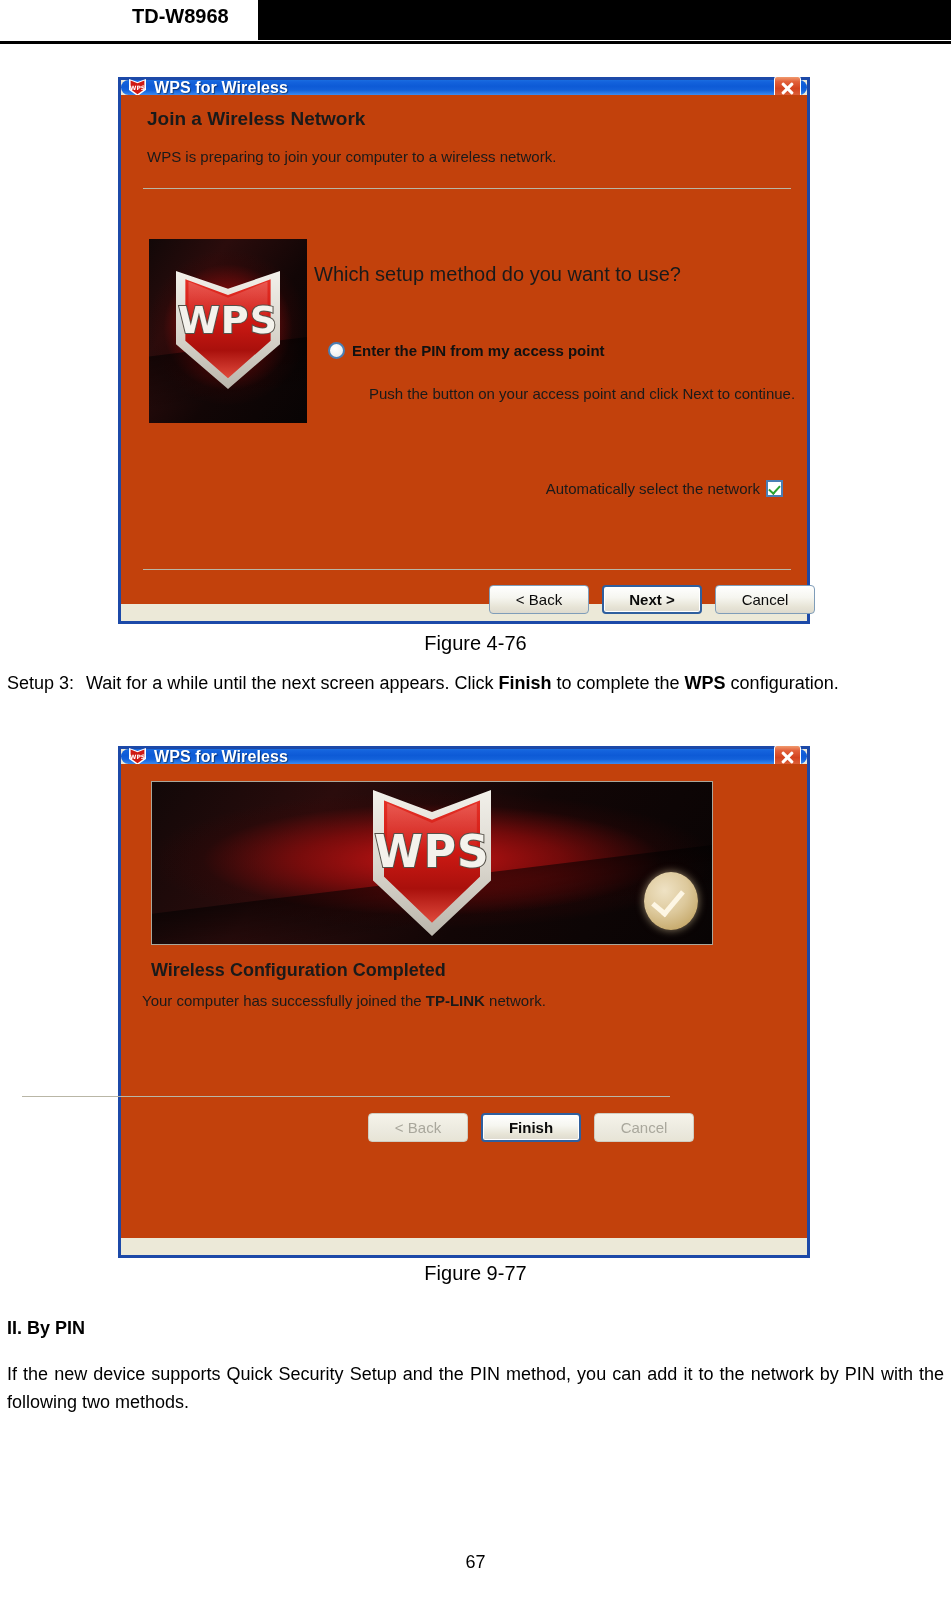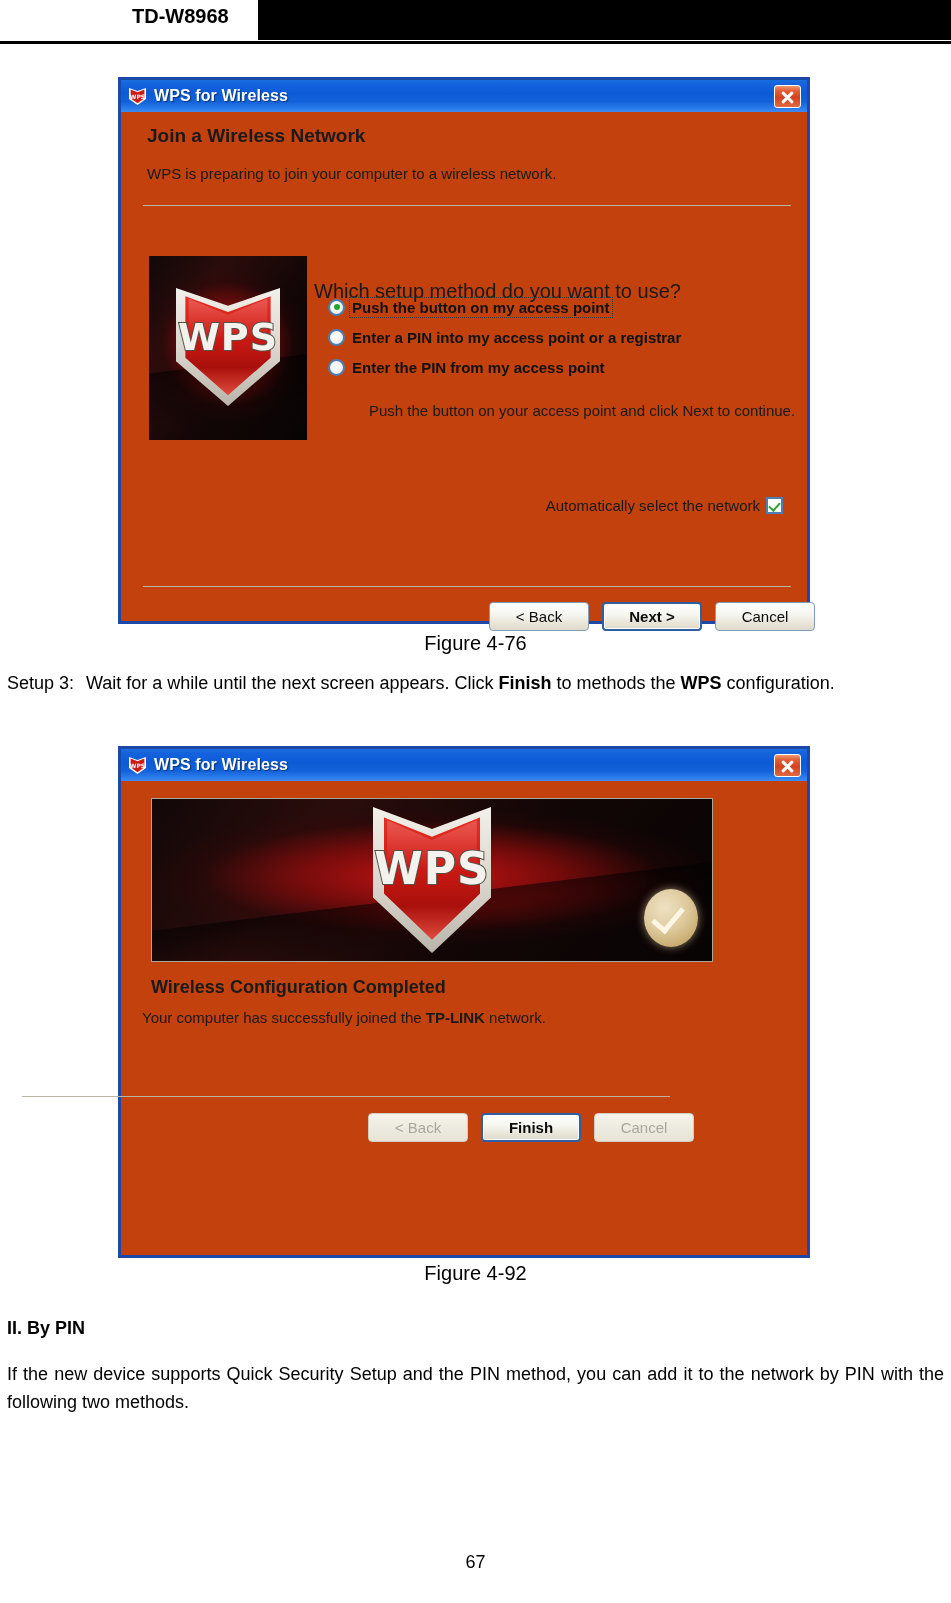--- a/index.html
+++ b/index.html
@@ -56,28 +56,29 @@
 
   
   .dialog {
     position: absolute;
     background: #ece9d8;
     border: 3px solid #1c49a8;
     box-sizing: border-box;
   }
   .titlebar {
     position: relative;
-    height: 32px;
+    height: 15px;
     background: linear-gradient(to bottom,
         #1a6ee0 0%, #1463dd 12%, #0d5ad6 42%,
         #1361da 68%, #2a7bea 88%, #3e8bf0 100%);
     display: flex;
     align-items: center;
     padding: 0 4px 0 7px;
     box-sizing: border-box;
+    border-radius: 16px;
   }
   .tb-icon {
     width: 19px; height: 19px;
     margin-right: 7px;
     flex: 0 0 auto;
     position: relative;
   }
   .tb-title {
     color: #ffffff;
     font-size: 16px;
@@ -457,28 +458,20 @@
       <div class="shield" id="d1-shield">
         <div class="outer"></div>
         <div class="inner"></div>
         <div class="gloss"></div>
         <div class="wps-text">WPS</div>
       </div>
     </div>
 
     <div class="d1-question">Which setup method do you want to use?</div>
 
-    <div class="radio-row checked focused" id="d1-radio-0">
-      <span class="radio-mark"></span>
-      <span class="radio-label">Push the button on my access point</span>
-    </div>
-    <div class="radio-row" id="d1-radio-1">
-      <span class="radio-mark"></span>
-      <span class="radio-label">Enter a PIN into my access point or a registrar</span>
-    </div>
     <div class="radio-row" id="d1-radio-2">
       <span class="radio-mark"></span>
       <span class="radio-label">Enter the PIN from my access point</span>
     </div>
 
     <div class="d1-hint">Push the button on your access point and click Next to continue.</div>
 
     <div class="auto-select">
       <span class="as-label">Automatically select the network</span>
       <span class="checkbox-mark checked"></span>
@@ -491,21 +484,21 @@
       <div class="xp-btn focused">Next &gt;</div>
       <div class="xp-btn">Cancel</div>
     </div>
   </div>
 </div>
 
 <div class="figcap" id="figcap-1">Figure 4-76</div>
 
 <div class="step-block">
   <span class="step-label">Setup 3:</span>
-  <div class="step-text"><span>Wait for a while until the next screen appears. Click </span><b>Finish</b><span> to methods the </span><b>WPS</b><span> configuration.</span></div>
+  <div class="step-text"><span>Wait for a while until the next screen appears. Click </span><b>Finish</b><span> to complete the </span><b>WPS</b><span> configuration.</span></div>
 </div>
 
 <div class="dialog" id="dialog-two">
   <div class="titlebar">
     <span class="tb-icon">
       <svg viewBox="0 0 19 19" width="19" height="19" aria-hidden="true">
         <polygon points="1,1 9.5,4 18,1 18,12 9.5,18 1,12" fill="#ffffff"></polygon>
         <polygon points="2.6,2.6 9.5,5.2 16.4,2.6 16.4,11.3 9.5,16.2 2.6,11.3" fill="#cf1a14"></polygon>
         <text x="9.5" y="11.6" font-size="6" font-family="DejaVu Sans, sans-serif" font-weight="bold" fill="#ffffff" text-anchor="middle">WPS</text>
       </svg>
@@ -533,18 +526,18 @@
   </div>
 </div>
 
 <div class="sep" id="d2-sep-bot"></div>
 <div class="btn-row" id="d2-buttons">
   <div class="xp-btn disabled">&lt; Back</div>
   <div class="xp-btn focused">Finish</div>
   <div class="xp-btn disabled">Cancel</div>
 </div>
 
-<div class="figcap" id="figcap-2">Figure 4-92</div>
+<div class="figcap" id="figcap-2">Figure 9-77</div>
 
 <div id="sec-heading">II. By PIN</div>
 <div id="sec-para">If the new device supports Quick Security Setup and the PIN method, you can add it to the network by PIN with the following two methods.</div>
 
 <div id="page-number">67</div>
 
 </body></html>

